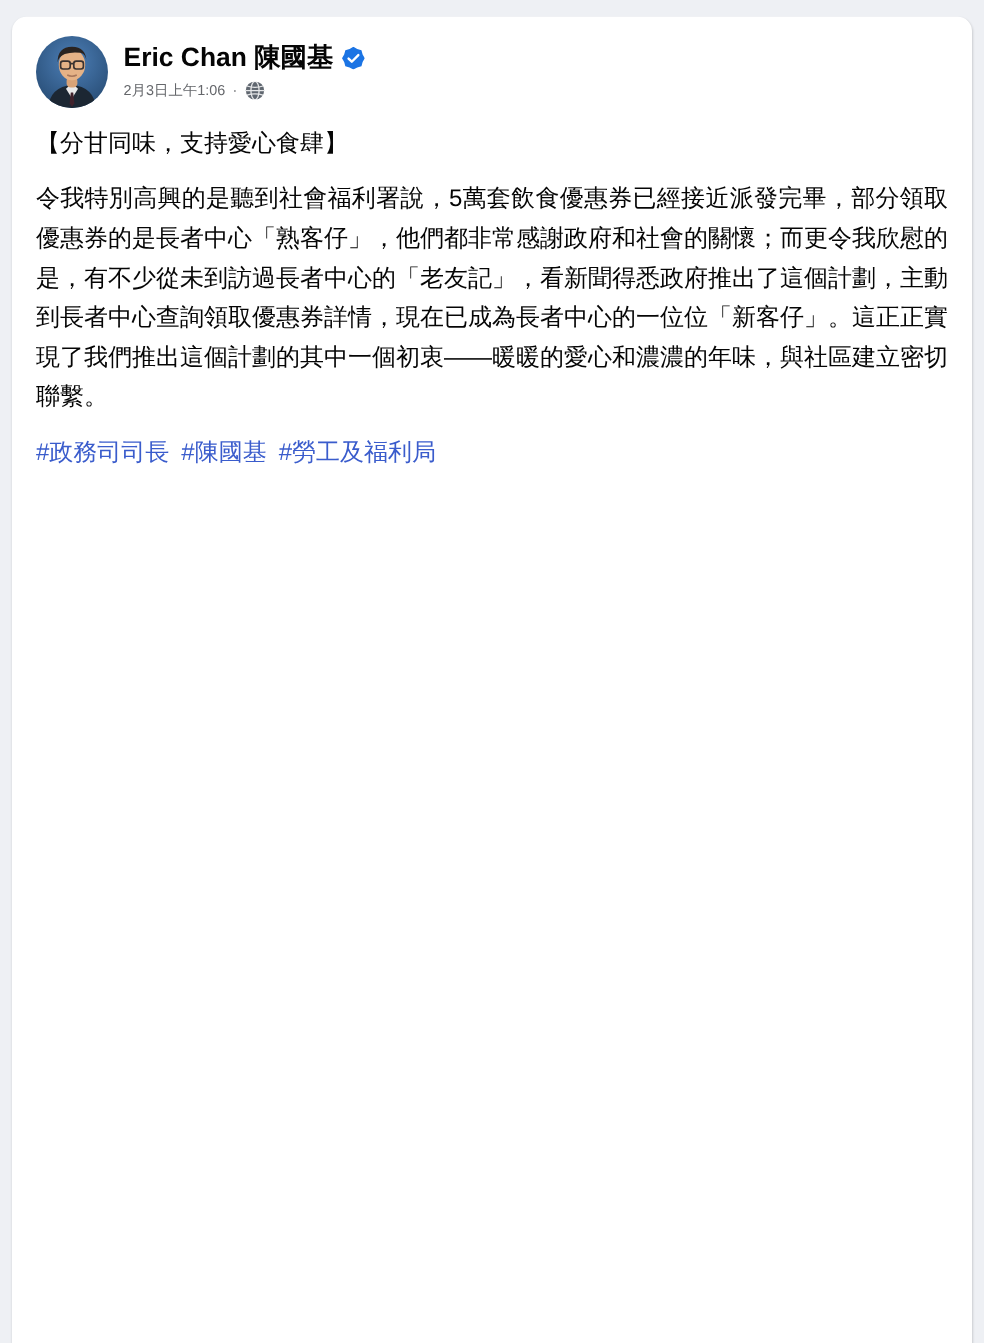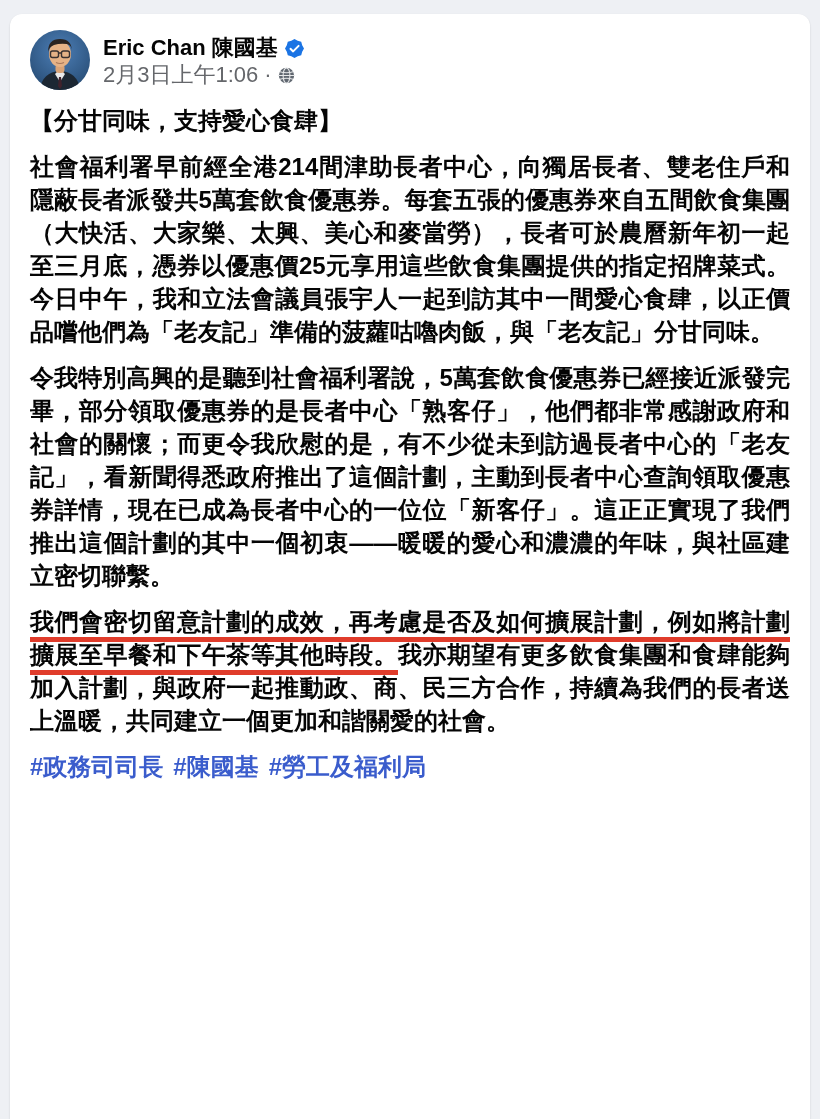--- a/index.html
+++ b/index.html
@@ -27,30 +27,29 @@
   .avatar svg { display: block; }
   .header-meta { display: flex; flex-direction: column; gap: 3px; }
   .author-row { display: flex; align-items: center; gap: 7px; }
   .author-name {
     font-size: 22px; font-weight: bold; color: #050505;
     line-height: 26px; cursor: pointer;
   }
   .verified-icon { width: 19px; height: 19px; margin-top: 2px; }
   .time-row {
     display: flex; align-items: center; gap: 6px;
-    font-size: 22px; color: #65676b; line-height: 22px; cursor: pointer;
+    font-size: 12px; color: #65676b; line-height: 22px; cursor: pointer;
   }
   .globe-icon { width: 17px; height: 17px; margin-top: 1px; }
   
   .post-body { margin-top: 14px; }
   .post-body p {
-    font-size: 24px; line-height: 33px; color: #050505;
+    font-size: 20px; line-height: 33px; color: #050505;
     margin-bottom: 13px;
     text-align: justify;
-    font-weight: bold;
   }
   .red-underline {
     text-decoration: underline;
     text-decoration-color: #e03c2b;
     text-decoration-thickness: 5px;
     text-underline-offset: 7px;
     text-decoration-skip-ink: none;
   }
   .hashtags { font-size: 24px; line-height: 33px; }
   .hashtags a {
@@ -112,19 +111,17 @@
             <path d="M1.7 4.4 Q8 6.4 14.3 4.4"></path>
             <path d="M1.7 11.6 Q8 9.6 14.3 11.6"></path>
           </g>
         </svg>
       </div>
     </div>
   </div>
 
   <div class="post-body">
     <p>【分甘同味，支持愛心食肆】</p>
-    <p>社會福利署早前經全港214間津助長者中心，向獨居長者、雙老住戶和隱蔽長者派發共5萬套飲食優惠券。每套五張的優惠券來自五間飲食集團（大快活、大家樂、太興、美心和麥當勞），長者可於農曆新年初一起至三月底，憑券以優惠價25元享用這些飲食集團提供的指定招牌菜式。今日中午，我和立法會議員張宇人一起到訪其中一間愛心食肆，以正價品嚐他們為「老友記」準備的菠蘿咕嚕肉飯，與「老友記」分甘同味。</p>
     <p>令我特別高興的是聽到社會福利署說，5萬套飲食優惠券已經接近派發完畢，部分領取優惠券的是長者中心「熟客仔」，他們都非常感謝政府和社會的關懷；而更令我欣慰的是，有不少從未到訪過長者中心的「老友記」，看新聞得悉政府推出了這個計劃，主動到長者中心查詢領取優惠券詳情，現在已成為長者中心的一位位「新客仔」。這正正實現了我們推出這個計劃的其中一個初衷——暖暖的愛心和濃濃的年味，與社區建立密切聯繫。</p>
-    <p><span class="red-underline">我們會密切留意計劃的成效，再考慮是否及如何擴展計劃，例如將計劃擴展至早餐和下午茶等其他時段。</span><span>我亦期望有更多飲食集團和食肆能夠加入計劃，與政府一起推動政、商、民三方合作，持續為我們的長者送上溫暖，共同建立一個更加和諧關愛的社會。</span></p>
     <p class="hashtags"><a href="#">#政務司司長</a><a href="#">#陳國基</a><a href="#">#勞工及福利局</a></p>
   </div>
 
 </div>
 
 </body></html>

